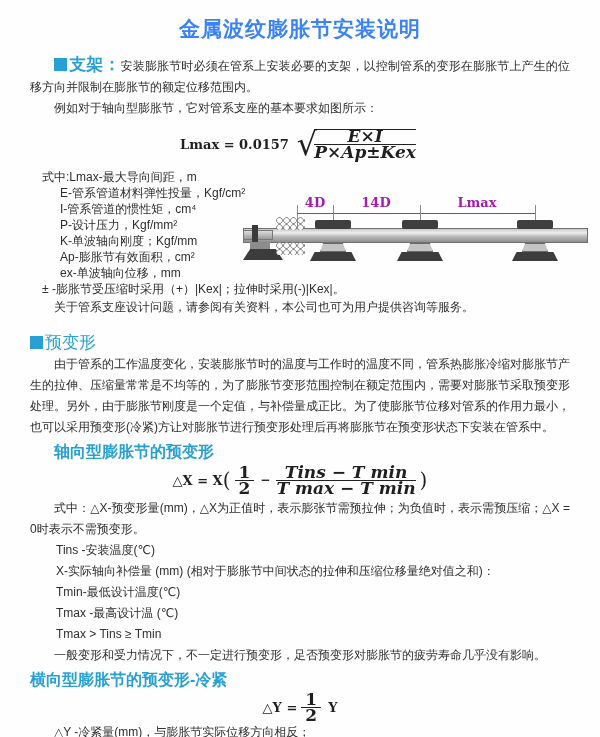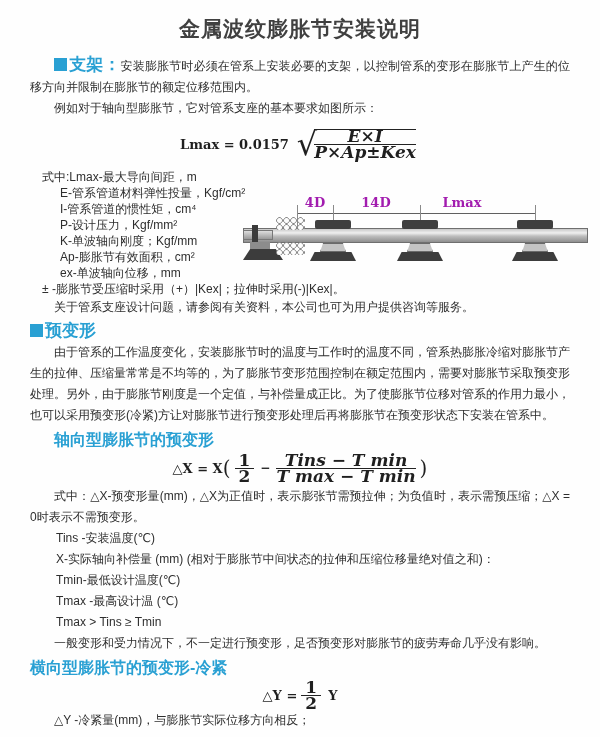--- a/index.html
+++ b/index.html
@@ -3,31 +3,31 @@
 <meta charset="utf-8">
 <style>
   :root { --accent:#29a0d3; --ink:#2e2e2e; }
   * { box-sizing:border-box; }
   body { margin:0; background:#ffffff; }
   .page { position:relative; width:600px; height:737px; background:#fefefe;
           font-family:"Liberation Sans","DejaVu Sans",sans-serif; color:var(--ink);
           overflow:hidden; }
   .content { padding:0 30px; }
 
-  h1.title { text-align:center; font-size:21px; font-weight:bold; color:#404040;
+  h1.title { text-align:center; font-size:21px; font-weight:bold; color:#3b82f6;
              margin:14px 0 10px; line-height:30px; letter-spacing:1px; }
 
   .para { font-size:12px; line-height:21px; margin:0; text-align:justify; }
   .indent { text-indent:24px; }
   .ml { margin-left:26px; }
 
   .sq { display:inline-block; width:13px; height:13px; background:var(--accent);
         margin-right:2px; vertical-align:-1px; }
-  .sec-head { margin:2px 0 0; font-size:17px; line-height:22px; color:var(--accent);
-              font-weight:bold; }
+  .sec-head { margin:14px 0 0; font-size:17px; line-height:22px; color:var(--accent);
+              font-weight:normal; }
   .sec-label { color:var(--accent); font-size:17px; font-weight:bold; }
   .sub-head { margin:4px 0 0; font-size:16px; line-height:20px; color:var(--accent);
               font-weight:bold; }
   .sub-head.ind { margin-left:24px; }
 
   .defs { font-size:12px; line-height:16px; }
   .defs div { white-space:nowrap; }
   .d-first { margin-left:12px; }
   .d-item  { margin-left:30px; }
 
@@ -151,21 +151,21 @@
       <span class="frhs">Y</span>
     </div>
 
     <p class="para indent">△Y -冷紧量(mm)，与膨胀节实际位移方向相反；</p>
 
   </div>
 
   <div class="diagram">
     <span class="dim-label" style="left:72px">4D</span>
     <span class="dim-label" style="left:133px">14D</span>
-    <span class="dim-label" style="left:219px">Lmax</span>
+    <span class="dim-label" style="left:234px">Lmax</span>
 
     <div class="dim-line"></div>
     <div class="tick" style="left:54px"></div>
     <div class="tick" style="left:90px"></div>
     <div class="tick" style="left:177px"></div>
     <div class="tick" style="left:292px"></div>
 
     <div class="pipe"></div>
 
     <div class="anchor-stub"></div>

